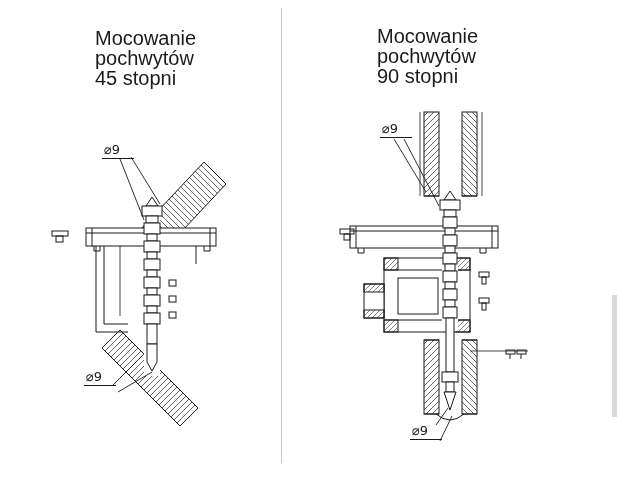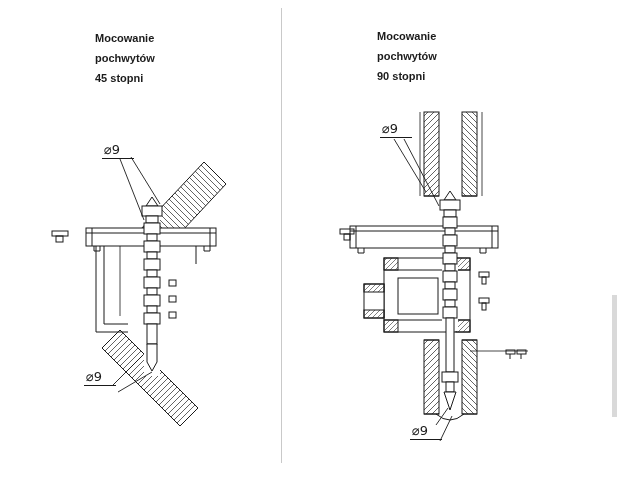--- a/index.html
+++ b/index.html
@@ -1,21 +1,21 @@
 <!DOCTYPE html>
 <html><head>
 <meta charset="utf-8">
 <style>
   html,body{margin:0;padding:0;background:#f2f2f2;}
   .canvas{
     position:relative;width:617px;height:484px;background:#ffffff;
     font-family:"Liberation Sans","DejaVu Sans",sans-serif;overflow:hidden;
   }
   .panel-title{
-    position:absolute;white-space:pre-line;font-weight:bold;font-size:11px;
+    position:absolute;white-space:pre-line;font-weight:normal;font-size:20px;
     line-height:20px;color:#1b1b1b;
   }
   .title-left{left:95px;top:28px;}
   .title-right{left:377px;top:26px;}
   .dim-label{
     position:absolute;font-size:13px;color:#1a1a1a;
     font-family:"DejaVu Sans","Liberation Sans",sans-serif;
     width:30px;padding:0 0 1px 2px;border-bottom:1.2px solid #1a1a1a;
   }
   .dim-lt{left:102px;top:142px;}

